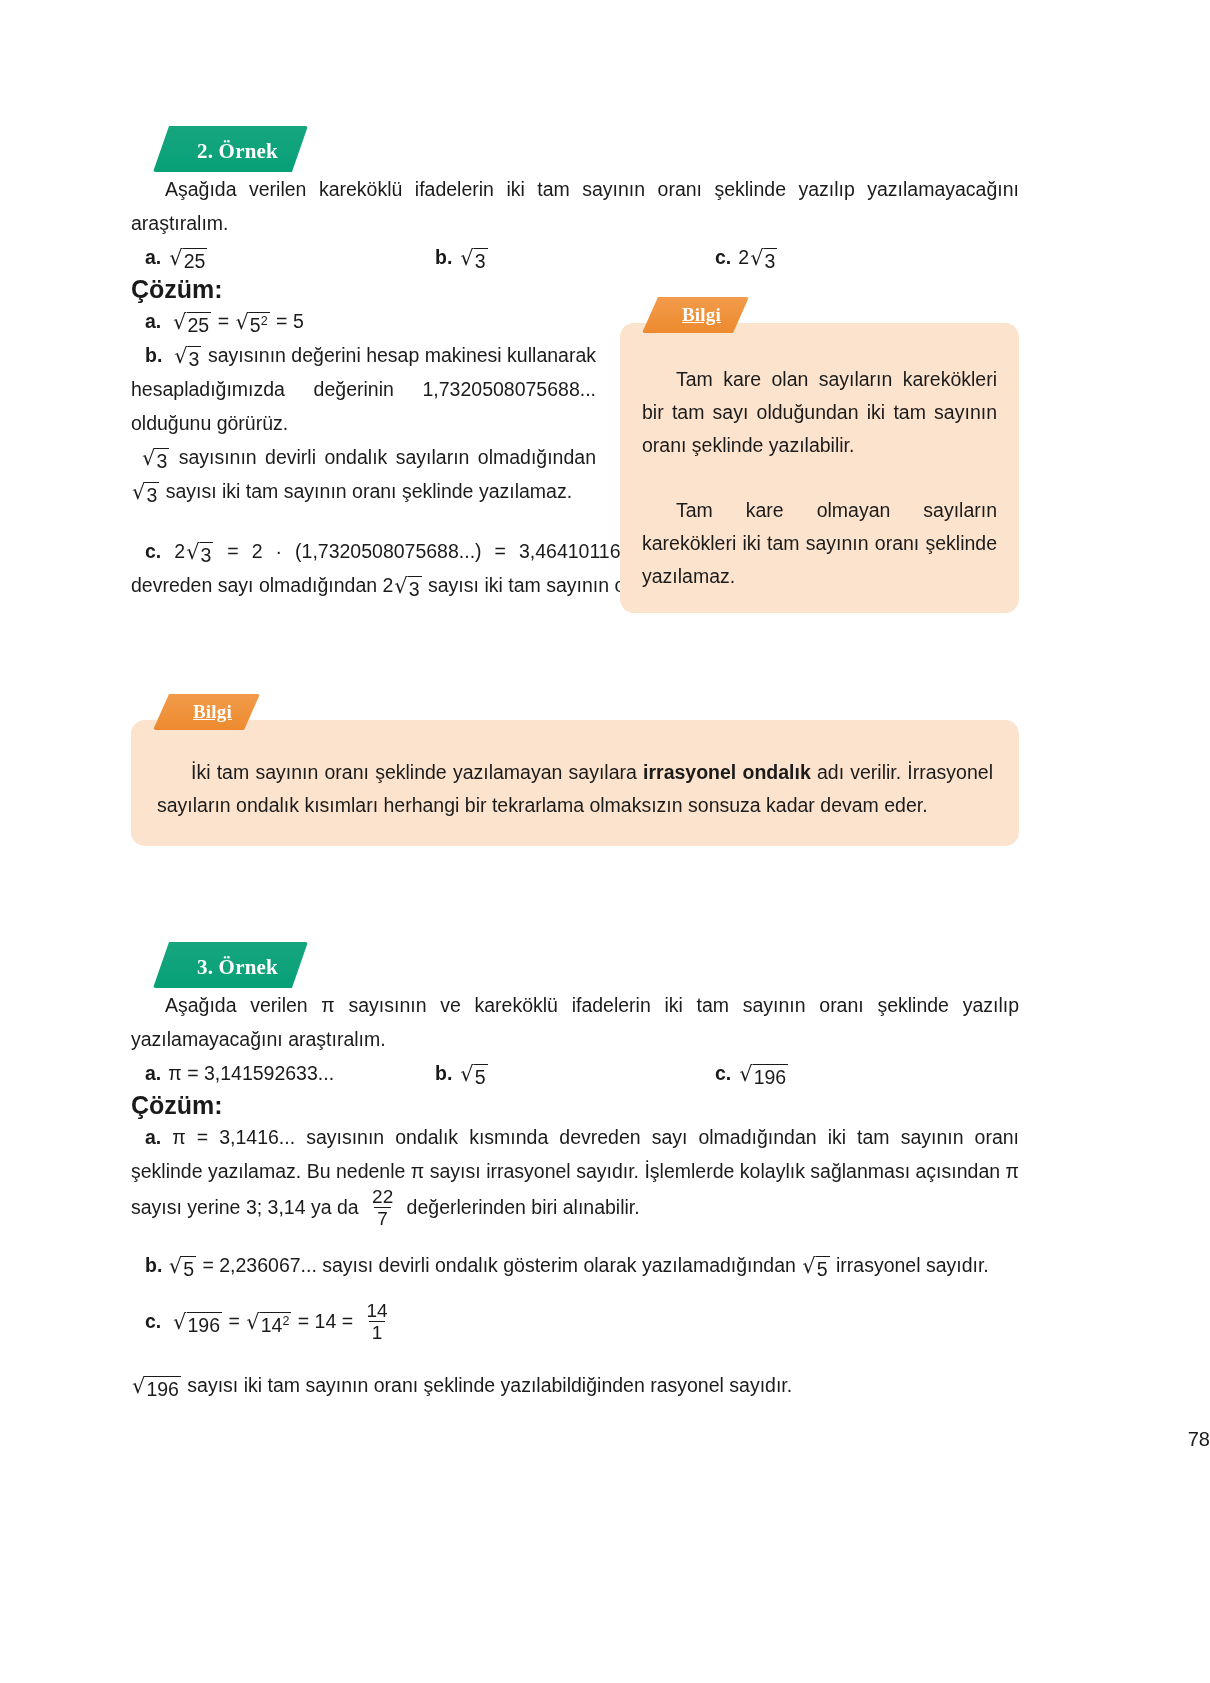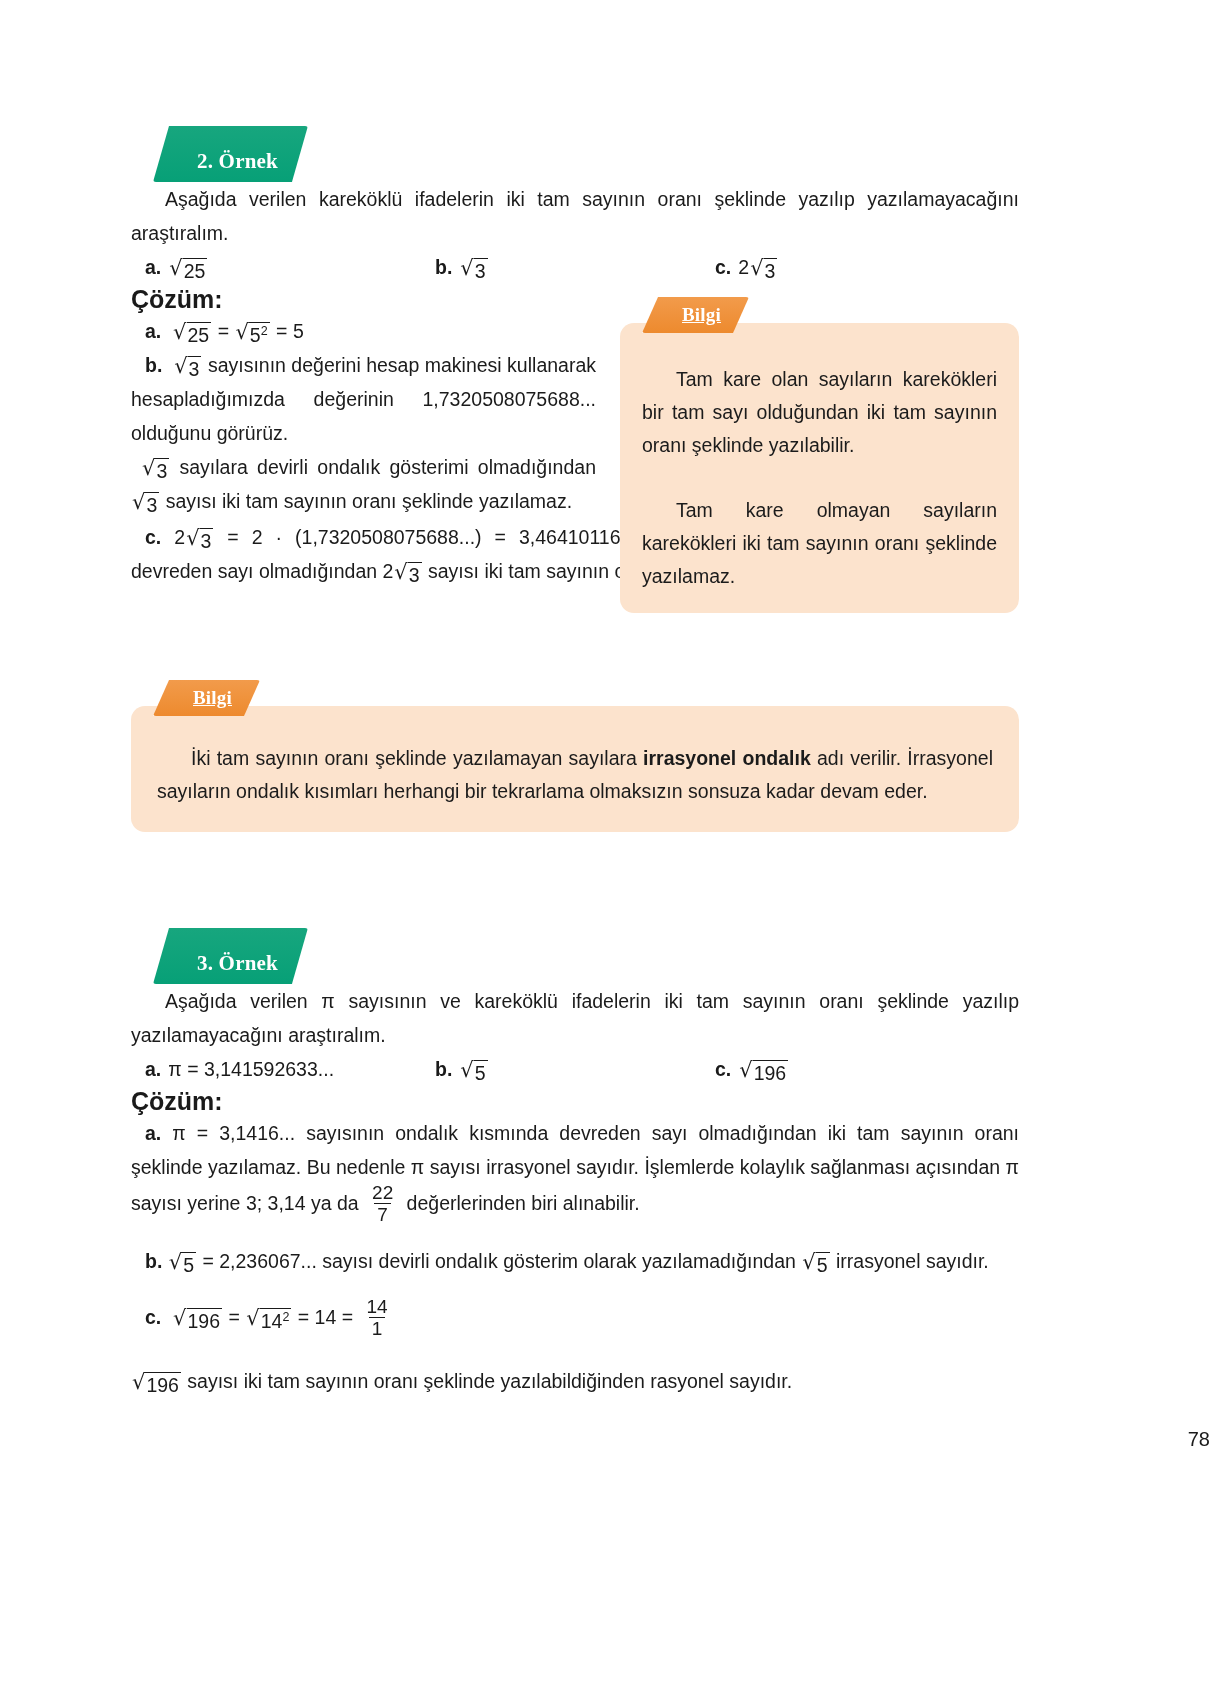--- a/index.html
+++ b/index.html
@@ -29,21 +29,21 @@
 
   
   .badge {
     position: relative;
     display: inline-block;
     font-family: "Liberation Serif", serif;
     font-weight: bold;
     color: #ffffff;
     font-size: 21px;
     line-height: 1;
-    padding: 25px 30px 10px 44px;
+    padding: 15px 30px 10px 44px;
     margin-left: 22px;
     letter-spacing: .2px;
     border-radius: 3px;
     -webkit-clip-path: polygon(16px 0, 100% 0, calc(100% - 16px) 100%, 0 100%);
     clip-path: polygon(16px 0, 100% 0, calc(100% - 16px) 100%, 0 100%);
   }
   .badge-green {
     background: linear-gradient(#17a67e, #07a077);
   }
   .badge-orange {
@@ -274,38 +274,38 @@
             <span class="sign">√</span>
             <span class="rad-body">3</span>
           </span><span> sayısının değerini hesap makinesi kullanarak hesapladığımızda değerinin 1,7320508075688... olduğunu görürüz.</span>
         </p>
 
         <p class="para gap-s">
           <span style="padding-left:10px;"></span>
           <span class="radical">
             <span class="sign">√</span>
             <span class="rad-body">3</span>
-          </span><span> sayılara devirli ondalık gösterimi olmadığından </span><span class="radical">
+          </span><span> sayısının devirli ondalık sayıların olmadığından </span><span class="radical">
             <span class="sign">√</span>
             <span class="rad-body">3</span>
           </span><span> sayısı iki tam sayının oranı şeklinde yazılamaz.</span>
         </p>
       </div>
 
       <div class="infobox info-right">
         <div class="badge-row">
           <span class="badge badge-orange">Bilgi</span>
         </div>
         <div class="box-inner">
           <p class="indent">Tam kare olan sayıların karekökleri bir tam sayı olduğundan iki tam sayının oranı şeklinde yazılabilir.</p>
           <p class="indent" style="margin-top:32px;">Tam kare olmayan sayıların karekökleri iki tam sayının oranı şeklinde yazılamaz.</p>
         </div>
       </div>
 
-      <p class="para" style="margin-top:2px;">
+      <p class="para" style="margin-top:26px;">
         <span style="padding-left:14px;" class="bold">c.</span>&nbsp;<span>2</span><span class="radical">
           <span class="sign">√</span>
           <span class="rad-body">3</span>
         </span><span> = 2 · (1,7320508075688...) = 3,4641011611513... olur. Sayının ondalık gösteriminde devreden sayı olmadığından 2</span><span class="radical">
           <span class="sign">√</span>
           <span class="rad-body">3</span>
         </span><span> sayısı iki tam sayının oranı şeklinde yazılamaz.</span>
       </p>
     </div>
 

